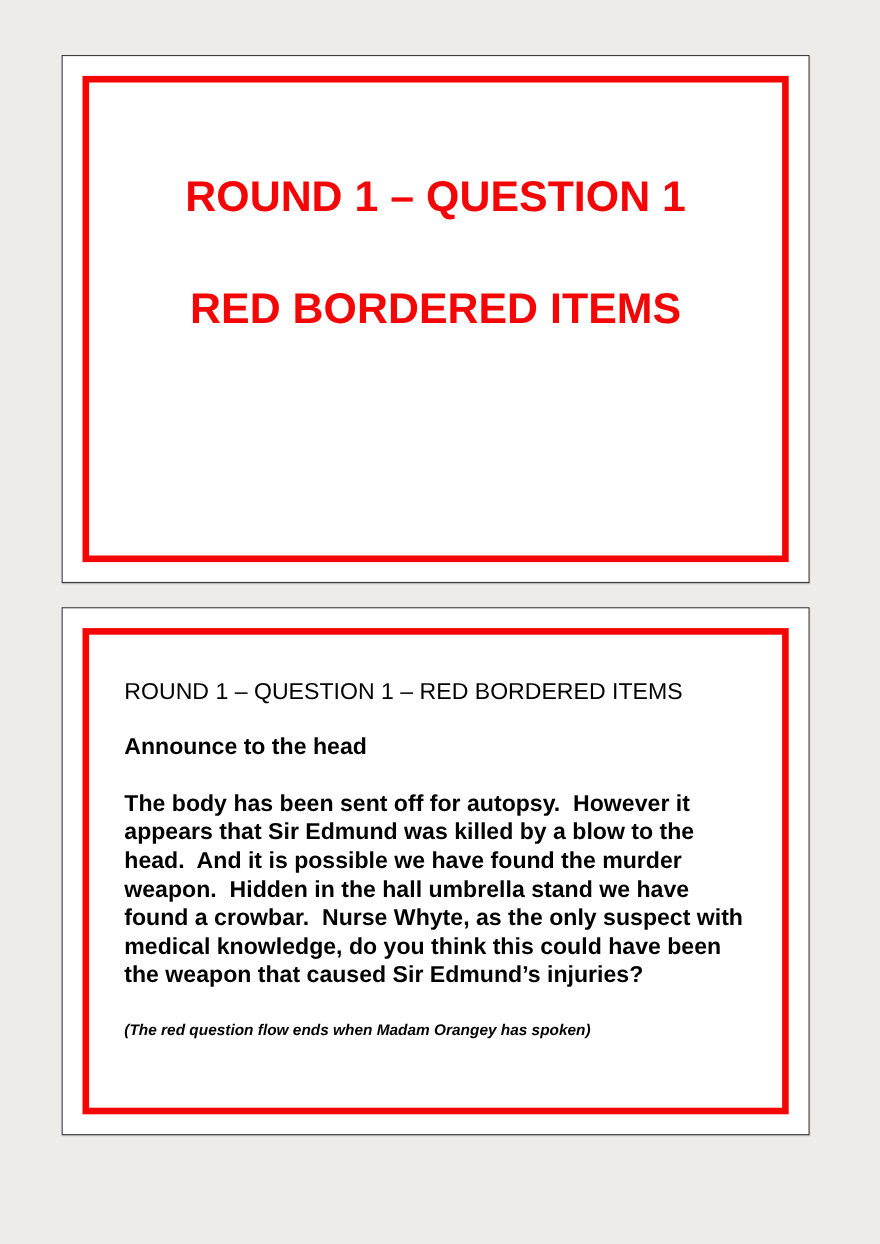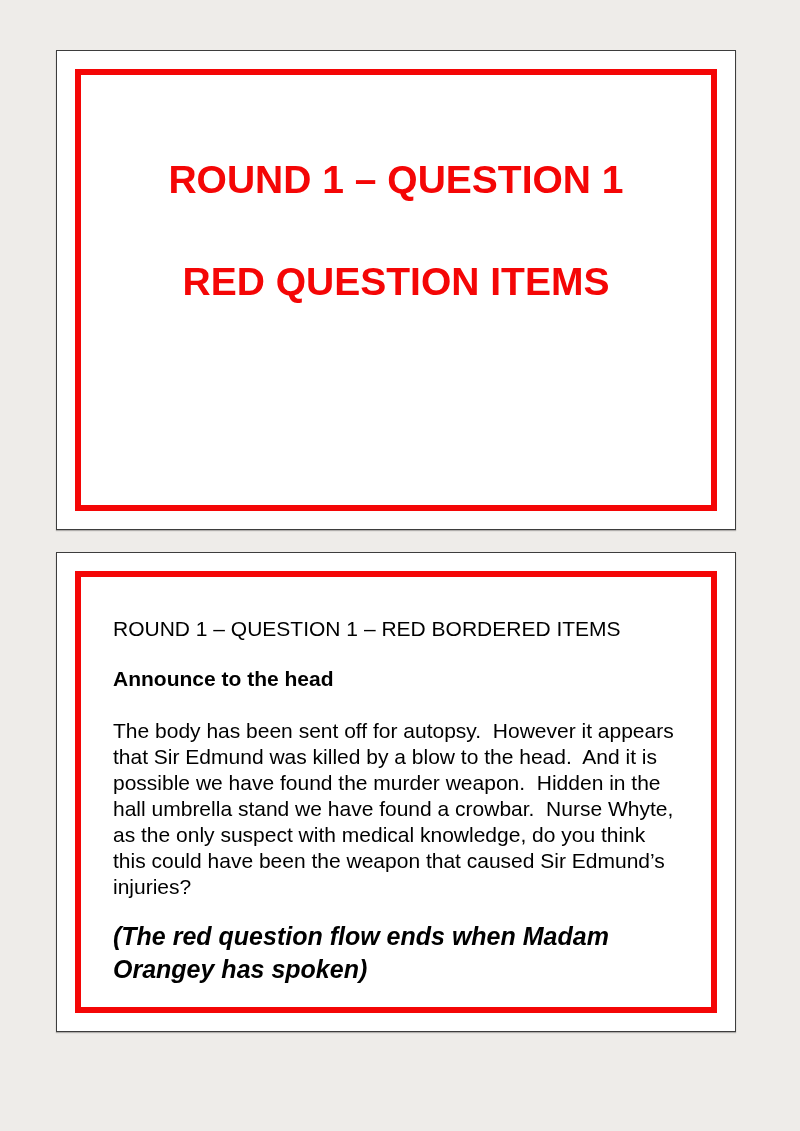--- a/index.html
+++ b/index.html
@@ -80,25 +80,25 @@
   .back-subheading {
     top: 113px;
     font-size: 21px;
     line-height: 26px;
     font-weight: 700;
   }
   .back-body {
     top: 165px;
     font-size: 21px;
     line-height: 26px;
-    font-weight: 400;
+    font-weight: 700;
   }
   .back-note {
     top: 367px;
-    font-size: 25px;
+    font-size: 14px;
     line-height: 33px;
     font-weight: 700;
     font-style: italic;
   }
 
   
   .page-caption {
     position: absolute;
     top: 1041px;
     left: 0; right: 0;
@@ -110,21 +110,21 @@
   }
 </style>
 </head>
 <body>
 
 <div class="canvas">
 
   <section class="card card-front">
     <div class="red-frame"></div>
     <h1 class="front-title front-title-1">ROUND 1 – QUESTION 1</h1>
-    <h1 class="front-title front-title-2">RED QUESTION ITEMS</h1>
+    <h1 class="front-title front-title-2">RED BORDERED ITEMS</h1>
   </section>
 
   <section class="card card-back">
     <div class="red-frame"></div>
     <h2 class="back-heading">ROUND 1 – QUESTION 1 – RED BORDERED ITEMS</h2>
     <h3 class="back-subheading">Announce to the head</h3>
     <p class="back-body">The body has been sent off for autopsy.  However it appears that Sir Edmund was killed by a blow to the head.  And it is possible we have found the murder weapon.  Hidden in the hall umbrella stand we have found a crowbar.  Nurse Whyte, as the only suspect with medical knowledge, do you think this could have been the weapon that caused Sir Edmund’s injuries?</p>
     <p class="back-note">(The red question flow ends when Madam Orangey has spoken)</p>
   </section>
 

